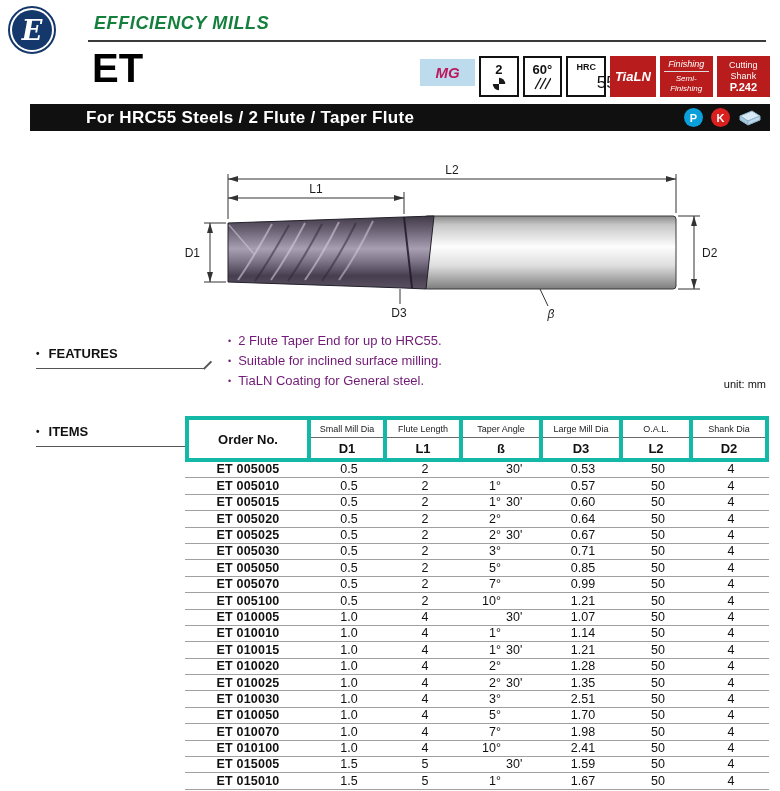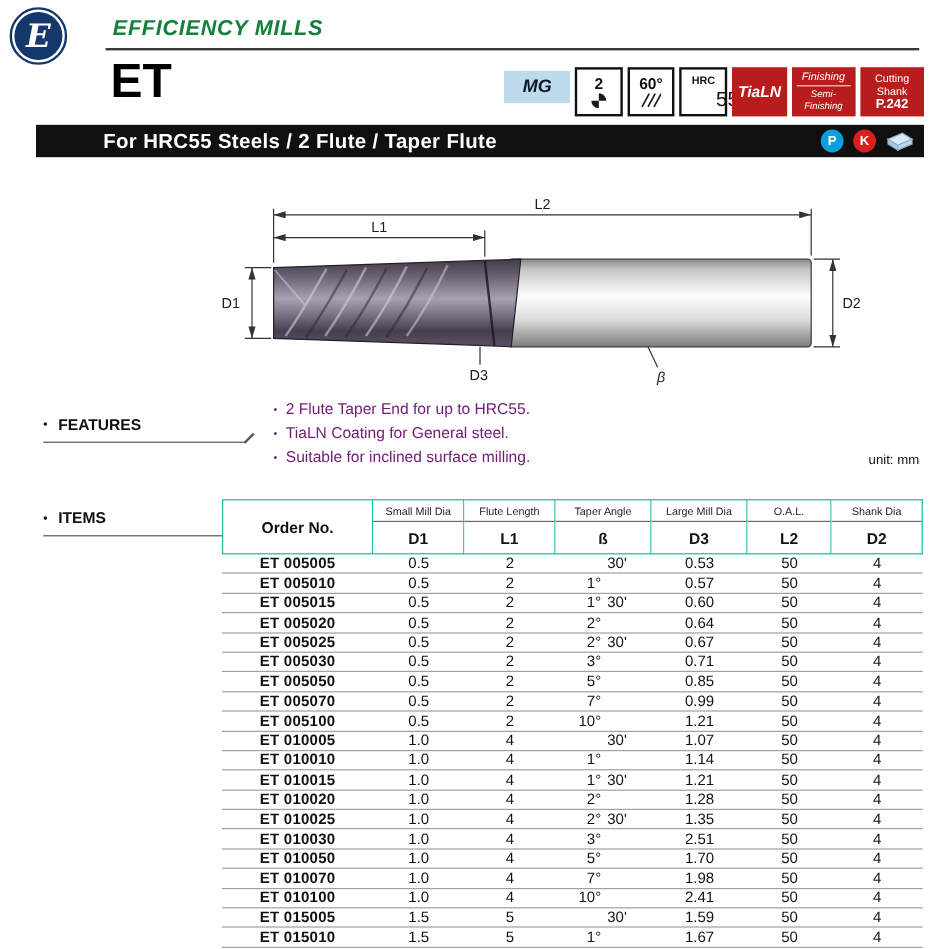--- a/index.html
+++ b/index.html
@@ -16,21 +16,21 @@
         font-size:27px;color:#fff;line-height:1;}
   .series-title{position:absolute;left:94px;top:13px;font-size:18px;font-style:italic;
         font-weight:800;letter-spacing:.6px;color:#15803d;}
   .title-rule{position:absolute;left:88px;top:40px;width:678px;height:2px;background:#3a3a3a;}
   .model{position:absolute;left:92px;top:48px;font-size:40px;font-weight:700;color:#000;line-height:1;}
 
   
   .badges{position:absolute;top:56px;left:420px;right:10px;display:flex;gap:4px;
         justify-content:flex-end;align-items:flex-start;}
   .badge{box-sizing:border-box;display:flex;flex-direction:column;align-items:center;justify-content:center;}
-  .badge.mg{width:56px;height:27px;margin-top:3px;background:#bcdcee;color:#0f172a;
+  .badge.mg{width:56px;height:27px;margin-top:3px;background:#bcdcee;color:#be185d;
         font-size:15px;font-weight:700;font-style:italic;}
   .badge.box{width:40px;height:41px;border:2px solid #111;background:#fff;gap:1px;}
   .bnum{font-size:13px;font-weight:700;line-height:1;}
   .hrc-l{font-size:9px;font-weight:700;line-height:1;}
   .hrc-v{font-size:17px;font-weight:400;line-height:1;margin-top:1px;margin-left:40px;}
   .badge.black{background:#b91c1c;color:#fff;}
   .badge.coating{width:46px;height:41px;font-size:13px;font-weight:700;font-style:italic;}
   .badge.fin{width:54px;height:41px;}
   .fin-top{font-size:9px;font-style:italic;border-bottom:1px solid #ddd;padding-bottom:2px;
         margin-bottom:2px;width:84%;text-align:center;line-height:1;}
@@ -67,21 +67,21 @@
         font-size:13px;color:#701a75;}
   .feat-list li{line-height:19px;}
   .dot2{font-size:9px;margin-right:7px;vertical-align:1px;}
 
   .unit-note{position:absolute;top:378px;right:14px;font-size:11px;color:#111;}
 
   
   .table{position:absolute;left:185px;top:416px;width:584px;}
   .cols{display:grid;grid-template-columns:126px 76px 76px 80px 80px 70px 76px;}
   .thead{height:46px;}
-  .hc{border:1px solid #14b8a6;background:#fff;display:flex;flex-direction:column;
+  .hc{border:4px solid #14b8a6;background:#fff;display:flex;flex-direction:column;
         box-sizing:border-box;}
   .hc:not(:first-child){border-left:none;}
   .hc.order-h{align-items:center;justify-content:center;font-size:13px;font-weight:700;}
   .htop{height:17px;display:flex;align-items:center;justify-content:center;font-size:9px;
         color:#222;border-bottom:1px solid #6a6a6a;}
   .hsym{flex:1;display:flex;align-items:center;justify-content:center;font-size:13px;font-weight:700;}
   .trow{height:16.4px;border-bottom:1px solid #a0a0a0;box-sizing:border-box;}
   .tc{display:flex;align-items:center;justify-content:center;font-size:12.5px;line-height:1;color:#111;}
   .tc.order{font-weight:700;letter-spacing:.2px;}
   .taper .deg{width:50%;text-align:right;padding-right:2px;box-sizing:border-box;}
@@ -208,22 +208,22 @@
     <text x="702" y="111" text-anchor="start">D2</text>
     <text x="399" y="171" text-anchor="middle">D3</text>
     <text x="551" y="172" text-anchor="middle" font-style="italic">β</text>
   </svg>
 
   <div class="flabel features-label">
     <span class="dot">•</span><span>FEATURES</span>
   </div>
   <ul class="feat-list">
     <li><span class="dot2">•</span><span>2 Flute Taper End for up to HRC55.</span></li>
+    <li><span class="dot2">•</span><span>Suitable for inclined surface milling.</span></li>
     <li><span class="dot2">•</span><span>TiaLN Coating for General steel.</span></li>
-    <li><span class="dot2">•</span><span>Suitable for inclined surface milling.</span></li>
   </ul>
 
   <div class="unit-note">unit: mm</div>
   <div class="flabel items-label">
     <span class="dot">•</span><span>ITEMS</span>
   </div>
 
   <div class="table">
     <div class="thead cols">
       <div class="hc order-h">

